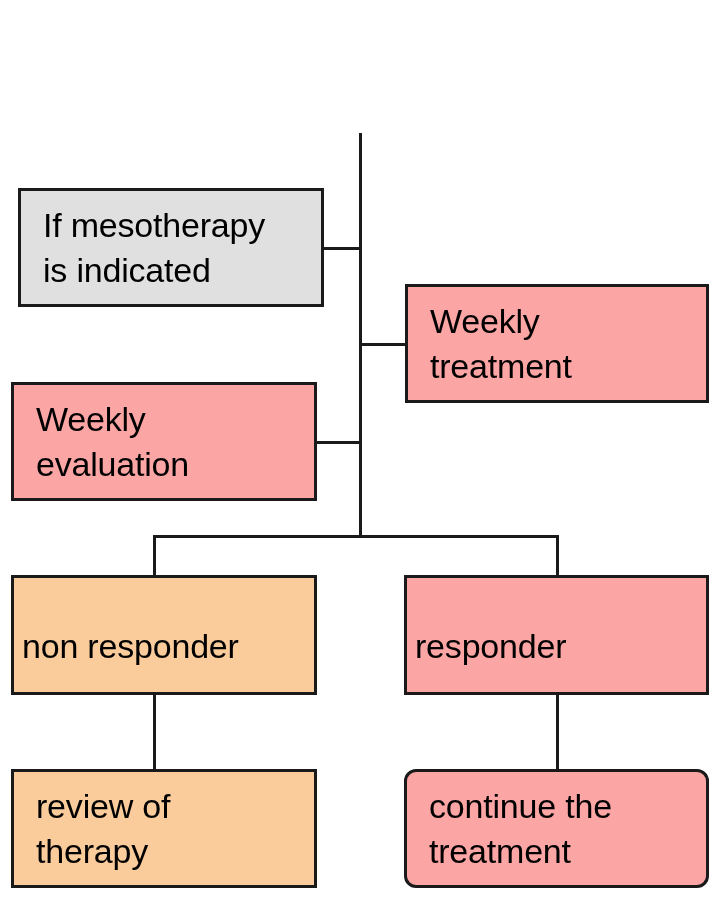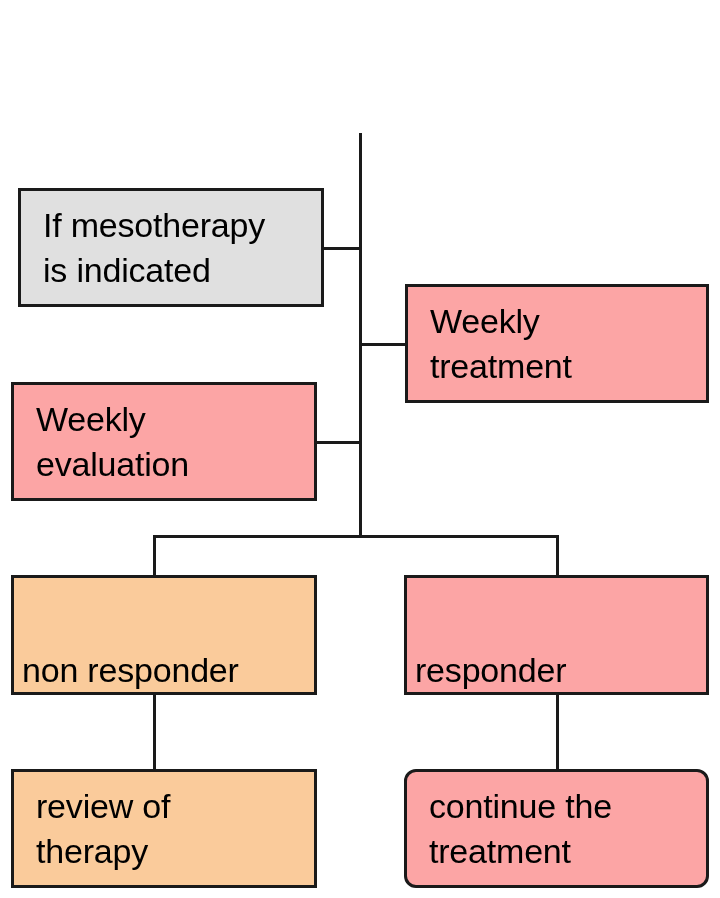--- a/index.html
+++ b/index.html
@@ -40,21 +40,21 @@
     align-items: center;
     text-align: center;
     padding: 0 10px;
   }
   .node.left-text {
     align-items: flex-start;
     text-align: left;
     padding: 0 0 0 22px;
   }
   .node.top-text {
-    justify-content: flex-end;
+    justify-content: center;
     padding-top: 22px;
     padding-left: 8px;
   }
 
   .edge {
     position: absolute;
     background: #1a1a1a;
     z-index: 1;
   }
   .edge.v { width: 3px; }

